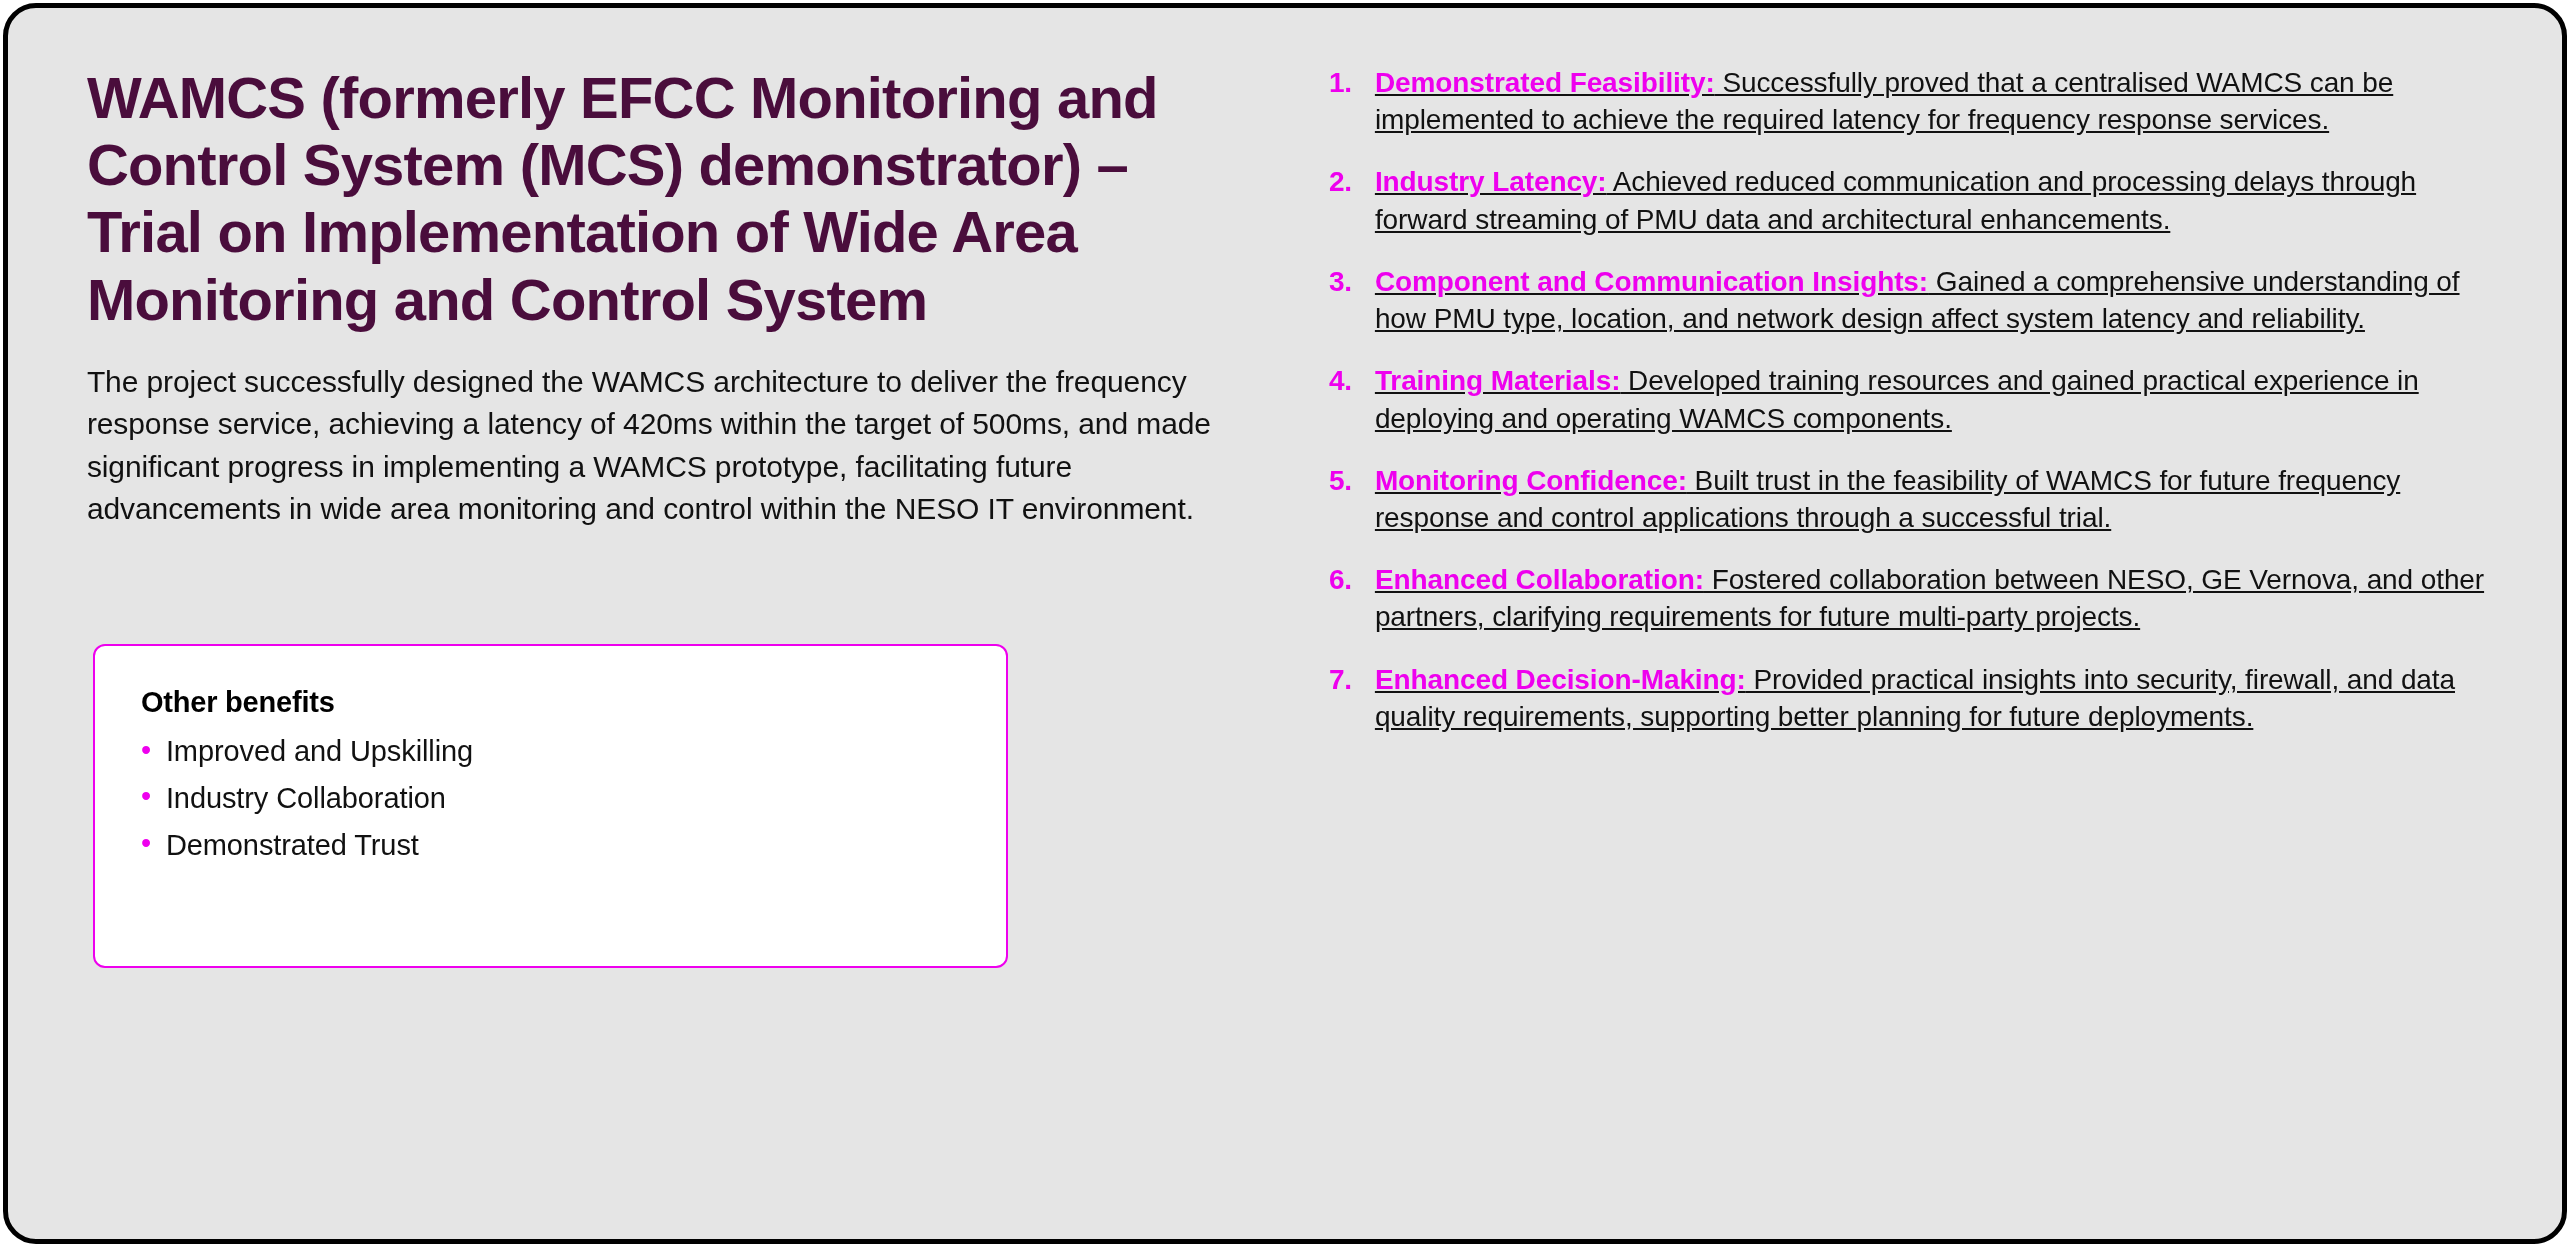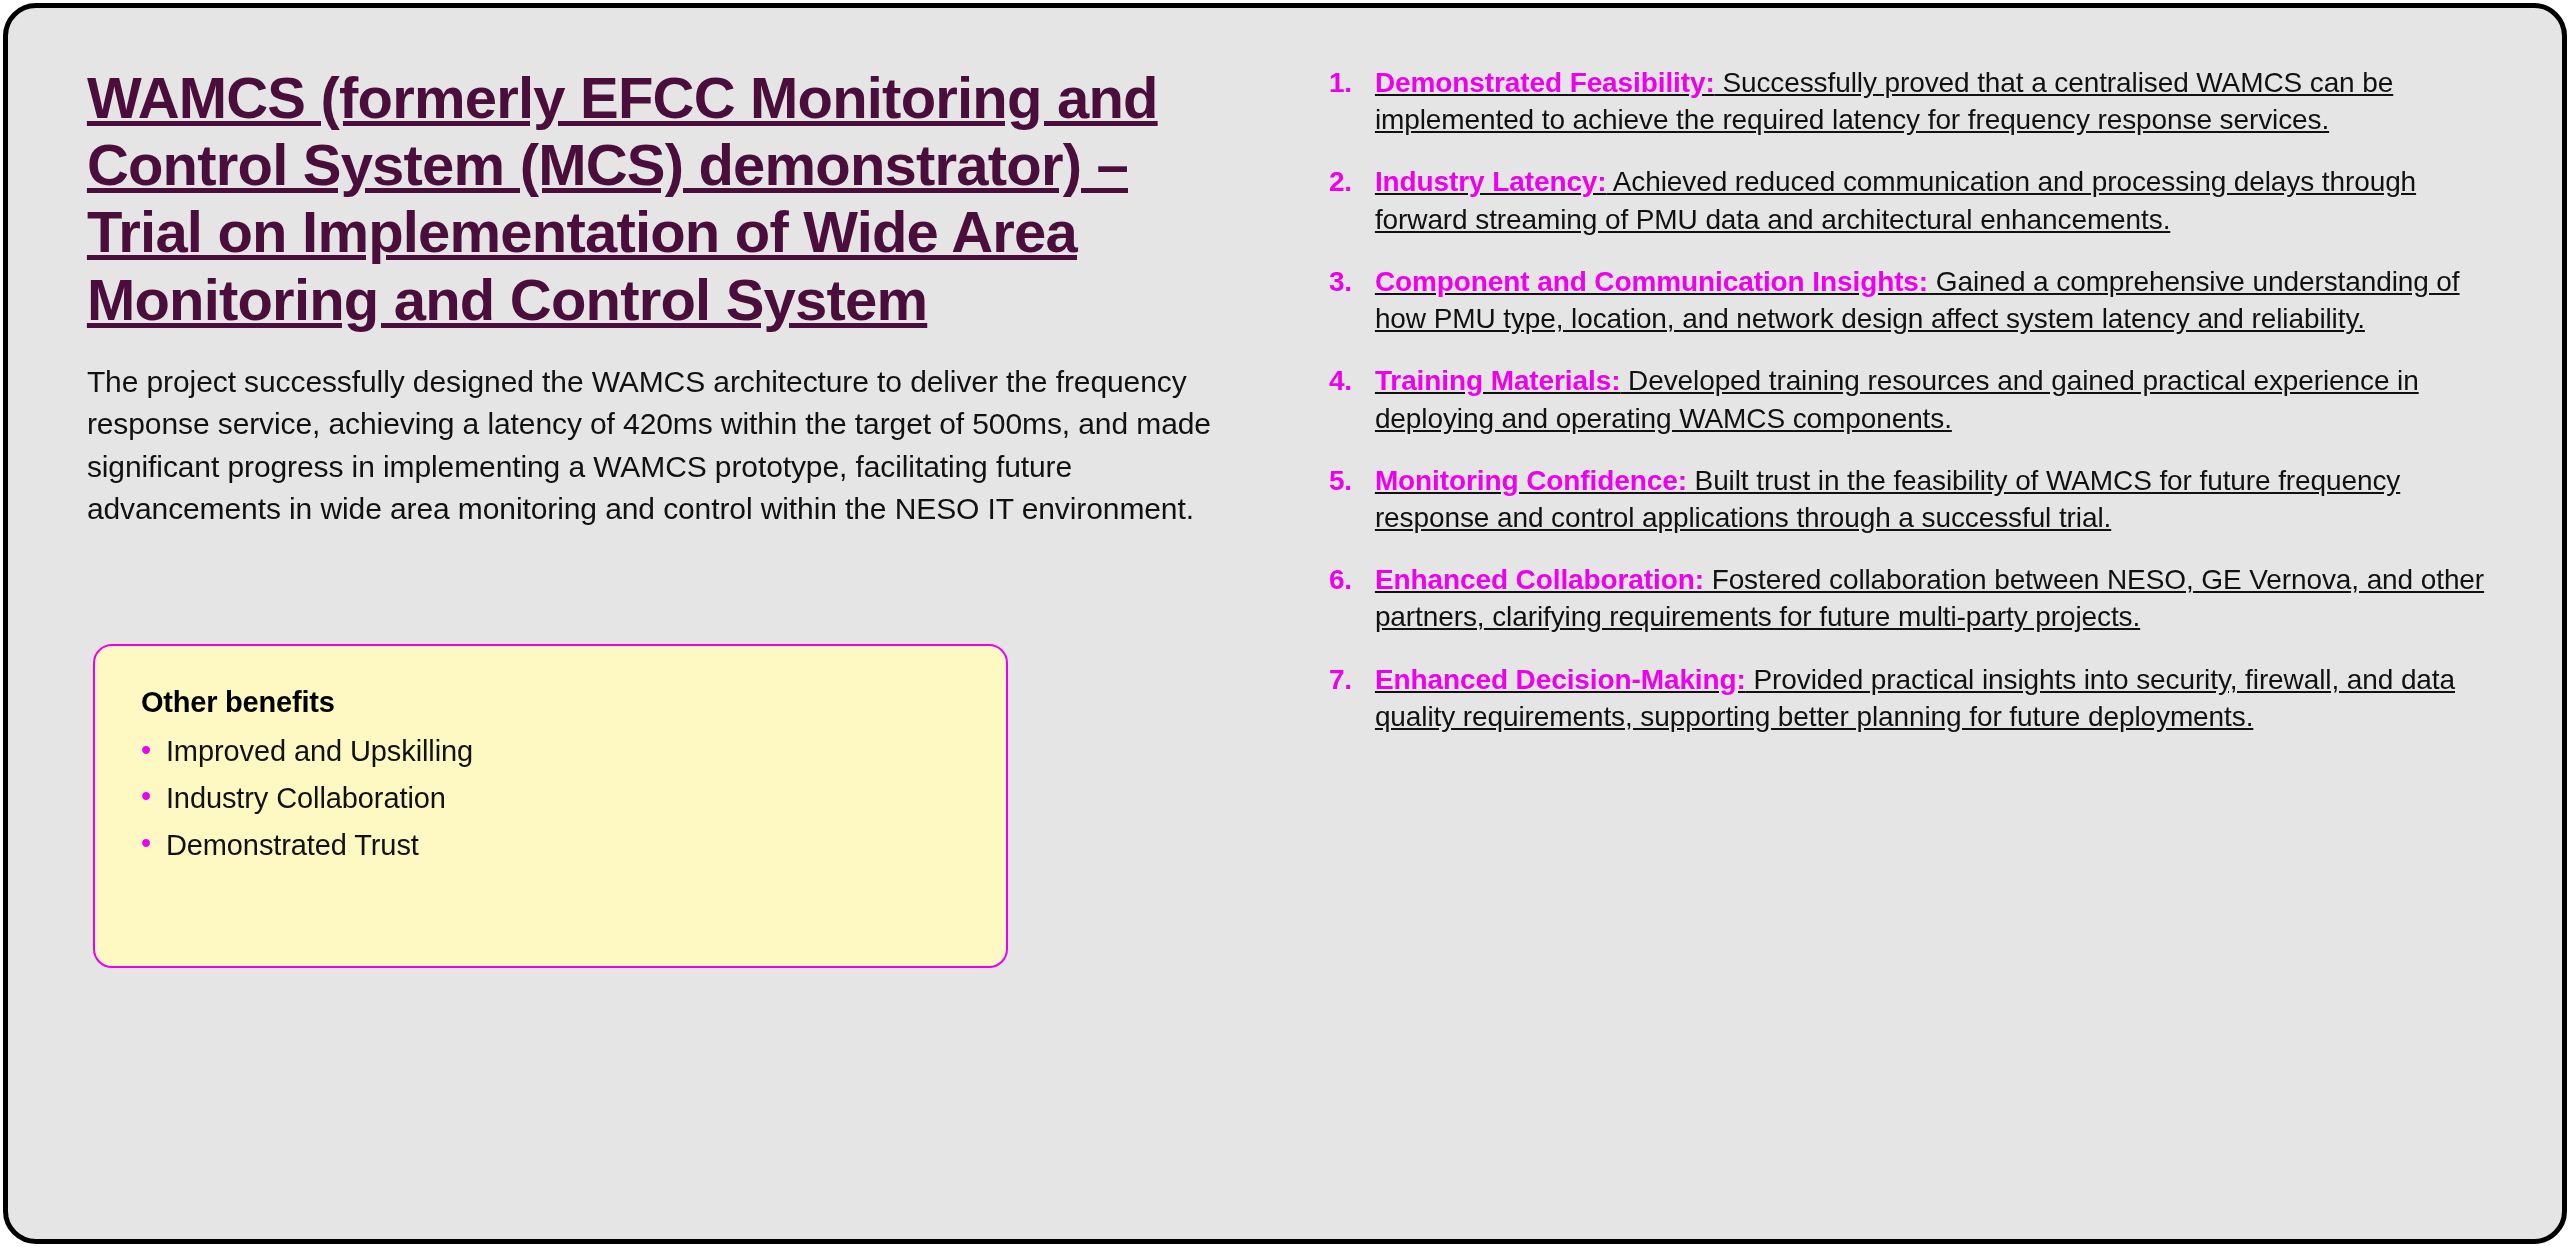--- a/index.html
+++ b/index.html
@@ -46,42 +46,41 @@
 
   #page-title {
     color: #4a0d3c;
     font-weight: bold;
     font-size: 58px;
     line-height: 1.16;
     letter-spacing: -0.8px;
     margin: 0 0 0 0;
     white-space: pre-line;
     font-stretch: condensed;
-    text-decoration: underline;
   }
 
   #intro-paragraph {
     margin-top: 28px;
     color: #111111;
     font-size: 30px;
     line-height: 1.41;
     letter-spacing: -0.1px;
   }
 
   
   #other-benefits-box {
     position: absolute;
     left: 85px;
     top: 636px;
     width: 915px;
     height: 324px;
     box-sizing: border-box;
-    background: #fef9c3;
+    background: #ffffff;
     border: 2.9px solid #ee00ee;
-    border-radius: 19px;
+    border-radius: 12px;
     padding: 40px 0 0 46px;
   }
 
   #other-benefits-title {
     font-size: 29px;
     font-weight: bold;
     color: #000000;
     letter-spacing: -0.2px;
     margin-bottom: 13.5px;
   }

